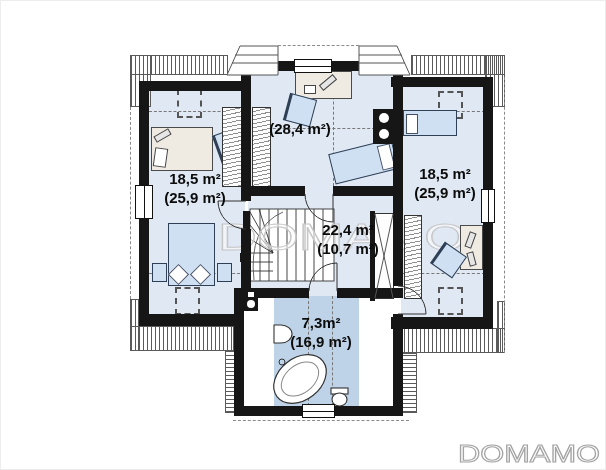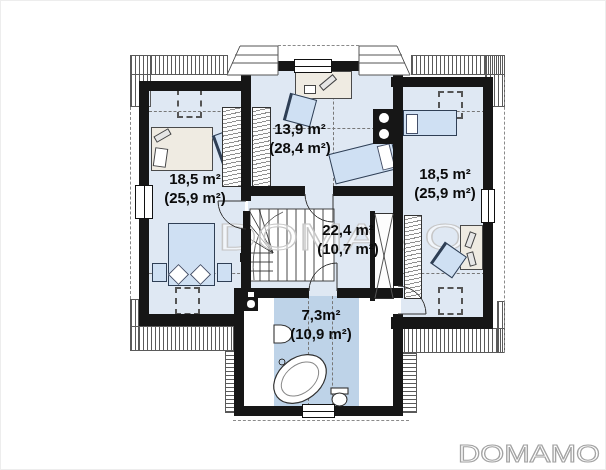--- a/index.html
+++ b/index.html
@@ -216,29 +216,28 @@
       <ellipse cx="338.5" cy="398.5" rx="7.5" ry="6.5"></ellipse>
     </g>
     <text x="457" y="461" font-family="Liberation Sans, sans-serif" font-size="23" textLength="142" lengthAdjust="spacingAndGlyphs" fill="#ffffff" stroke="#a3a3a3" stroke-width="1">DOMAMO</text>
   </svg>
 
   <div class="arealabel" style="left:140px;top:168px;width:108px;">
     <div>18,5 m²</div>
     <div>(25,9 m²)</div>
   </div>
   <div class="arealabel" style="left:243px;top:118px;width:112px;">
-    <div>13,9 m²</div>
     <div>(28,4 m²)</div>
   </div>
   <div class="arealabel" style="left:396px;top:163px;width:96px;">
     <div>18,5 m²</div>
     <div>(25,9 m²)</div>
   </div>
   <div class="arealabel" style="left:293px;top:219px;width:108px;">
     <div>22,4 m²</div>
     <div>(10,7 m²)</div>
   </div>
-  <div class="arealabel" style="left:266px;top:304px;width:108px;">
+  <div class="arealabel" style="left:266px;top:312px;width:108px;">
     <div>7,3m²</div>
-    <div>(10,9 m²)</div>
+    <div>(16,9 m²)</div>
   </div>
 
 </div>
 
 </body></html>

